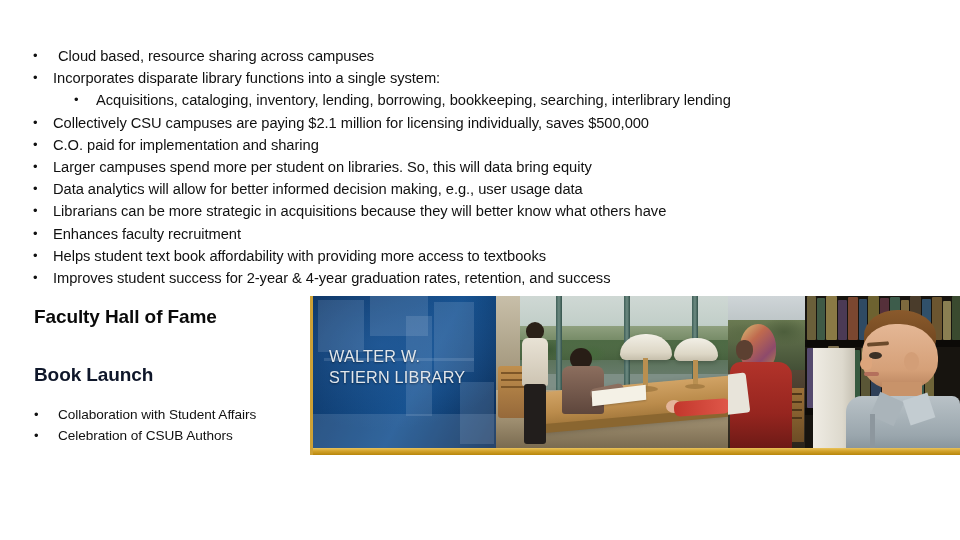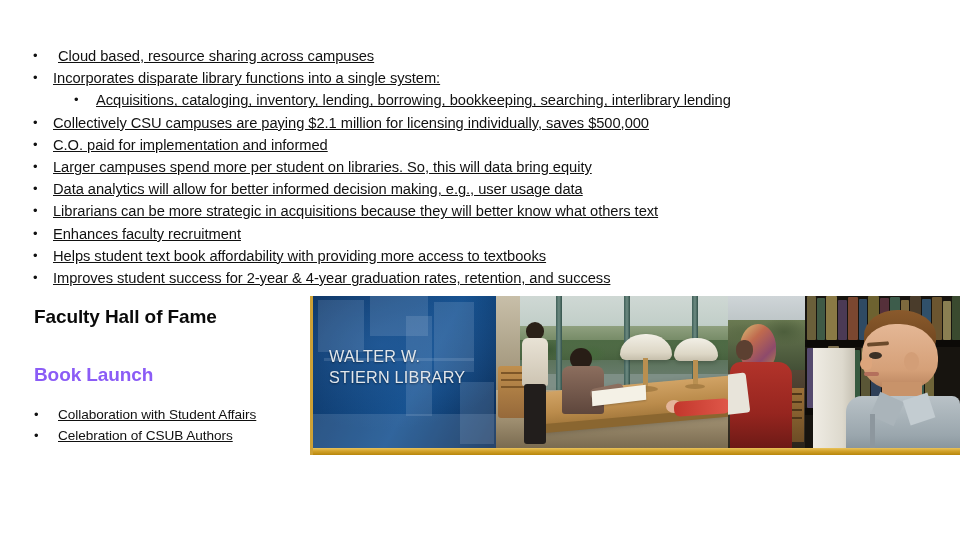--- a/index.html
+++ b/index.html
@@ -55,21 +55,20 @@
     width: 9px;
     flex: 0 0 9px;
     font-size: 13px;
     line-height: 22.2px;
     text-align: left;
     color: #111111;
   }
   .bullet-row .btext {
     flex: 1 1 auto;
     white-space: nowrap;
-    text-decoration: underline;
   }
   
   .lvl0 .btext { padding-left: 16px; }
   .lvl0b .btext { padding-left: 11px; }
   
   .lvl1 { padding-left: 41px; }
   .lvl1 .btext { padding-left: 13px; }
 
   
   .heading-faculty {
@@ -81,21 +80,21 @@
     letter-spacing: -0.1px;
     color: #0a0a0a;
   }
   .heading-book {
     position: absolute;
     left: 34px;
     top: 364px;
     font-size: 19px;
     font-weight: bold;
     letter-spacing: -0.1px;
-    color: #8b5cf6;
+    color: #0f172a;
   }
   .lower-bullets {
     position: absolute;
     left: 34px;
     top: 404px;
     width: 290px;
   }
   .lower-bullets .bullet-row { font-size: 13.6px; line-height: 21px; }
   .lower-bullets .bullet-row .dot { line-height: 21px; }
   .lower-bullets .btext { padding-left: 15px; }
@@ -337,33 +336,33 @@
       <div class="bullet-row lvl1">
         <span class="dot">•</span>
         <span class="btext">Acquisitions, cataloging, inventory, lending, borrowing, bookkeeping, searching, interlibrary lending</span>
       </div>
       <div class="bullet-row lvl0b">
         <span class="dot">•</span>
         <span class="btext">Collectively CSU campuses are paying $2.1 million for licensing individually, saves $500,000</span>
       </div>
       <div class="bullet-row lvl0b">
         <span class="dot">•</span>
-        <span class="btext">C.O. paid for implementation and informed</span>
+        <span class="btext">C.O. paid for implementation and sharing</span>
       </div>
       <div class="bullet-row lvl0b">
         <span class="dot">•</span>
         <span class="btext">Larger campuses spend more per student on libraries.  So, this will data bring equity</span>
       </div>
       <div class="bullet-row lvl0b">
         <span class="dot">•</span>
         <span class="btext">Data analytics will allow for better informed decision making, e.g., user usage data</span>
       </div>
       <div class="bullet-row lvl0b">
         <span class="dot">•</span>
-        <span class="btext">Librarians can be more strategic in acquisitions because they will better know what others text</span>
+        <span class="btext">Librarians can be more strategic in acquisitions because they will better know what others have</span>
       </div>
       <div class="bullet-row lvl0b">
         <span class="dot">•</span>
         <span class="btext">Enhances faculty recruitment</span>
       </div>
       <div class="bullet-row lvl0b">
         <span class="dot">•</span>
         <span class="btext">Helps student text book affordability with providing more access to textbooks</span>
       </div>
       <div class="bullet-row lvl0b">

